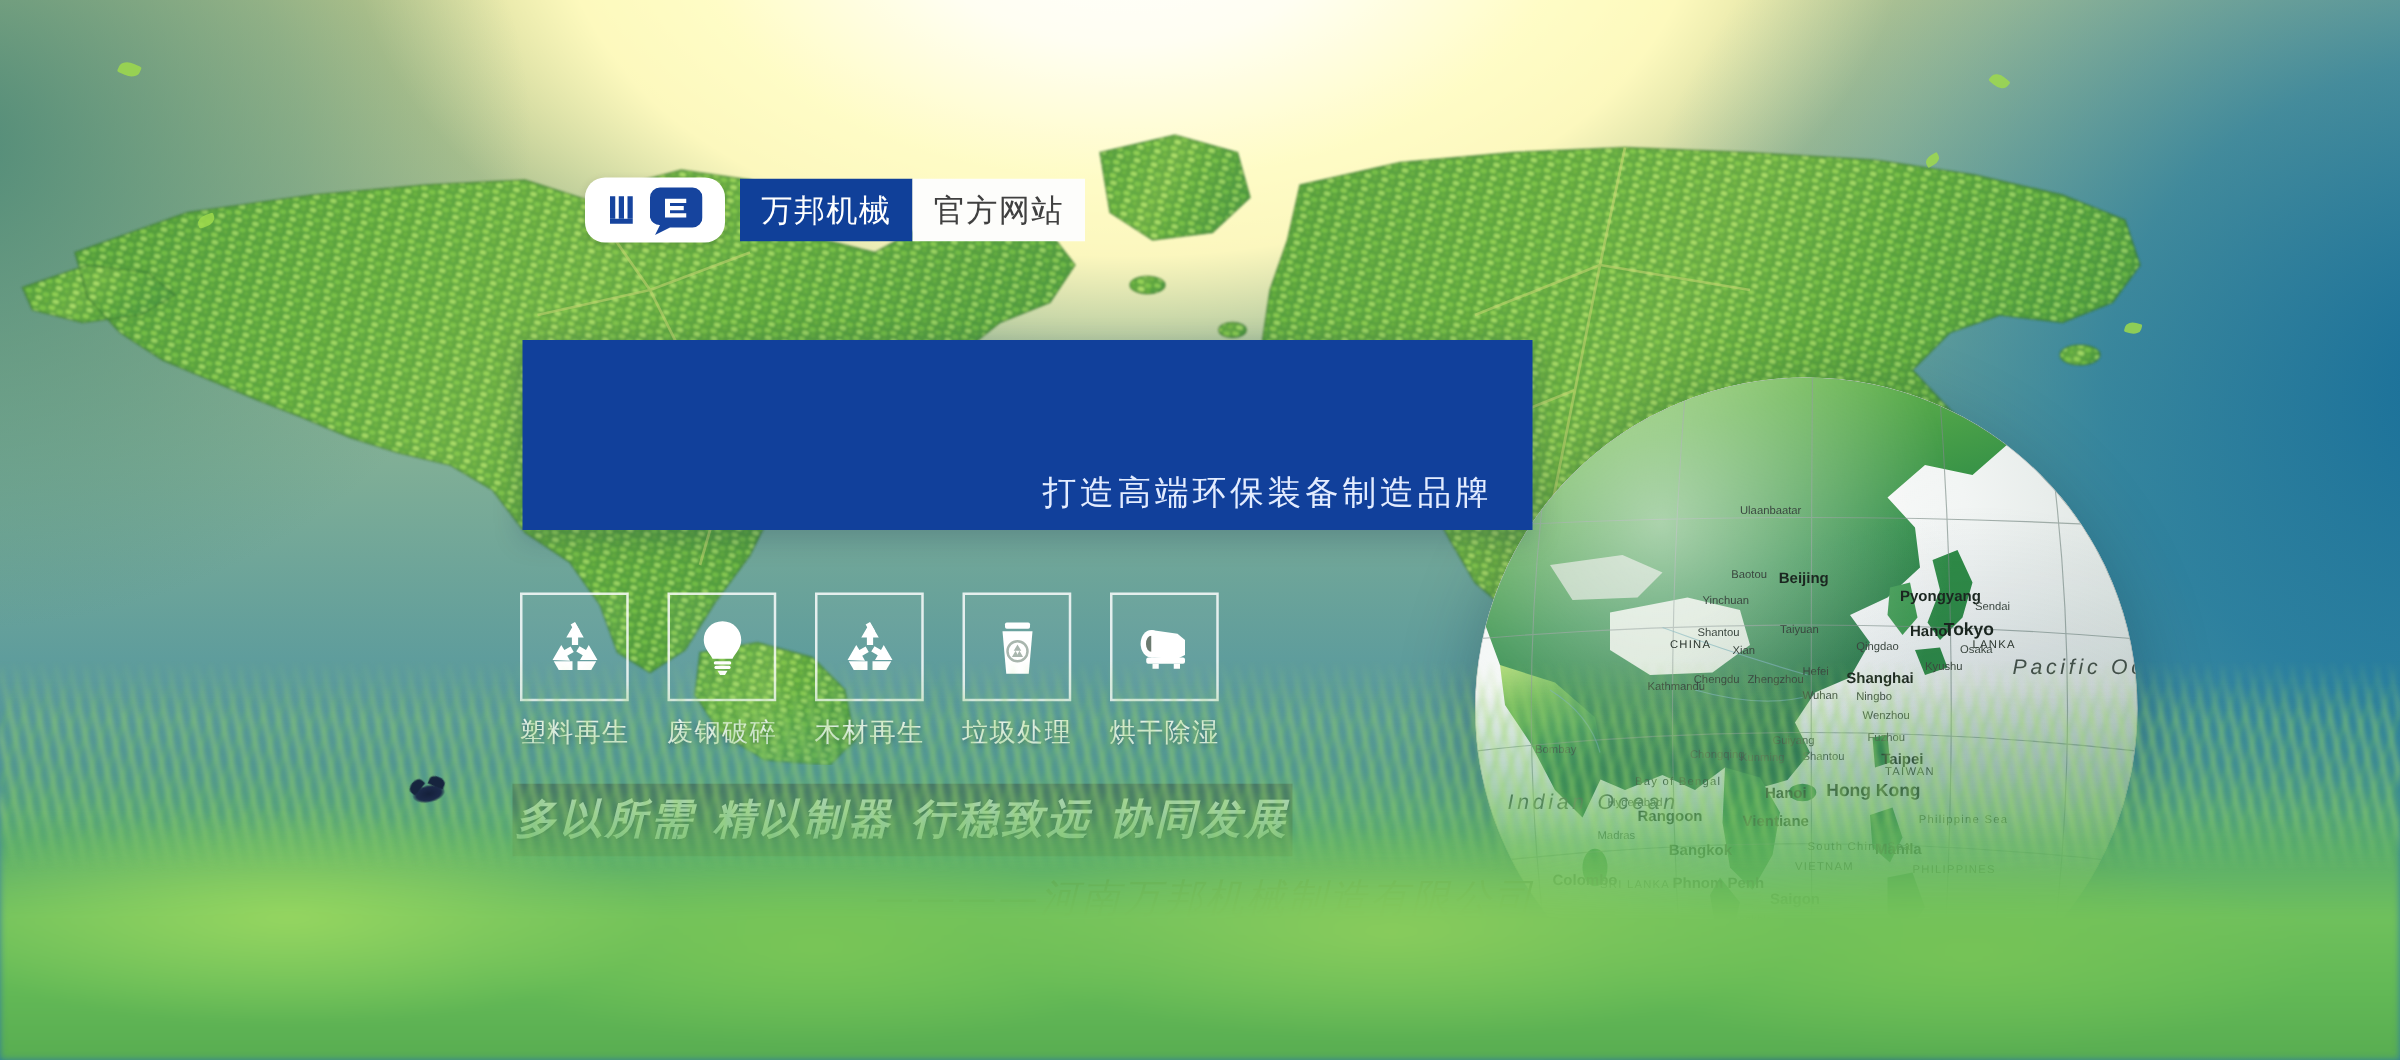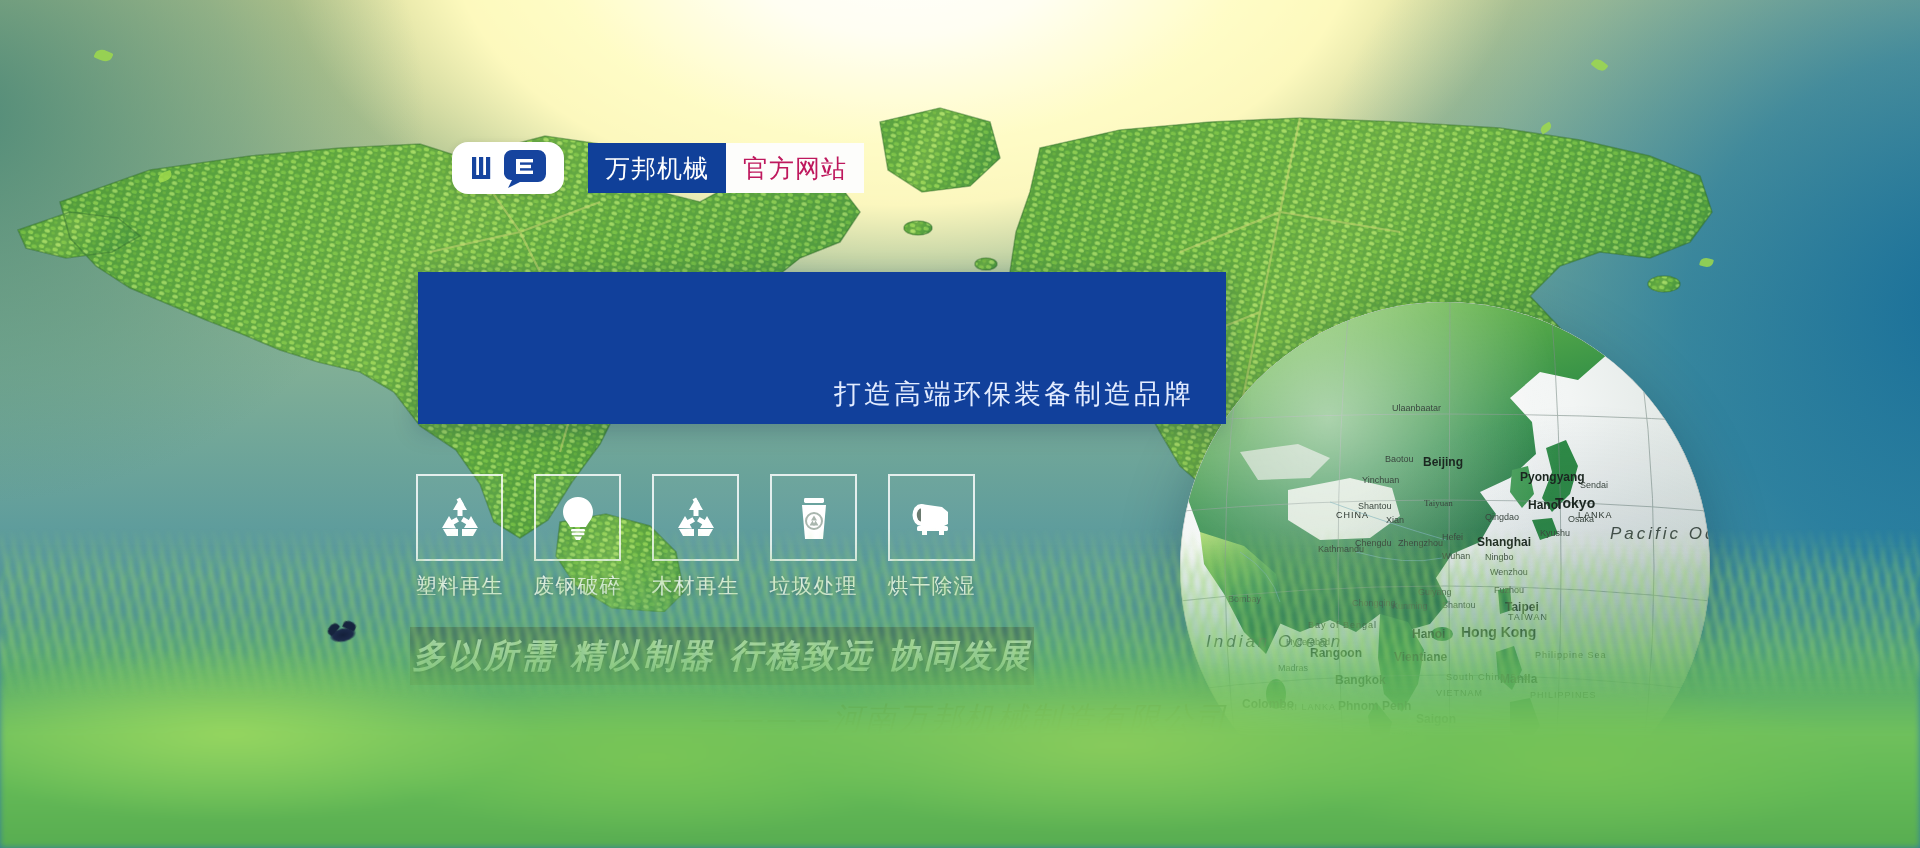--- a/index.html
+++ b/index.html
@@ -88,36 +88,36 @@
     font-size:17px;letter-spacing:3px;color:#404d48;font-style:italic;
   }
   .globe-shine{
     position:absolute;inset:0;border-radius:50%;pointer-events:none;
     background:
       radial-gradient(circle at 28% 22%, rgba(255,255,255,.55) 0%, rgba(255,255,255,0) 42%),
       radial-gradient(circle at 76% 80%, rgba(20,60,80,.30) 0%, rgba(20,60,80,0) 55%);
   }
 
   
-  .header{position:absolute;left:452px;top:142px;display:flex;align-items:center;gap:24px;}
+  .header{position:absolute;left:468px;top:142px;display:flex;align-items:center;gap:12px;}
   .logo{
     width:112px;height:52px;border-radius:16px;background:#ffffff;
     display:flex;align-items:center;justify-content:center;gap:4px;
     box-shadow:0 2px 8px rgba(0,0,0,.12);
   }
   .logo-w{width:30px;height:26px;display:block;}
   .logo-b{width:42px;height:40px;display:block;}
   .tabs{display:flex;align-items:stretch;height:50px;}
   .tab{
     display:flex;align-items:center;justify-content:center;
     padding:0 17px;font-size:25px;letter-spacing:1px;
     font-family:"DejaVu Sans","Liberation Sans",sans-serif;
   }
   .tab-primary{background:#104099;color:#ffffff;}
-  .tab-secondary{background:#fdfdfb;color:#be185d;}
+  .tab-secondary{background:#fdfdfb;color:#404040;}
 
   
   .title-panel{
     position:absolute;left:418px;top:272px;width:808px;height:152px;
     background:#11409b;
     box-shadow:0 6px 22px rgba(8,30,80,.25);
   }
   .title-main{
     position:absolute;left:34px;top:17px;
     font-size:60px;line-height:1.12;color:#eef4ff;letter-spacing:4px;
@@ -321,21 +321,21 @@
       </g>
     </svg>
     <div class="globe-shine"></div>
     <div id="globe-text">
         <div class="globe-label tiny" style="left: 212px; top: 101px;">Ulaanbaatar</div>
         <div class="globe-label mid" style="left: 243px; top: 153px;">Beijing</div>
         <div class="globe-label tiny" style="left: 205px; top: 152px;">Baotou</div>
         <div class="globe-label tiny" style="left: 182px; top: 173px;">Yinchuan</div>
         <div class="globe-label tiny" style="left: 178px; top: 199px;">Shantou</div>
         <div class="globe-label tiny" style="left: 206px; top: 213px;">Xian</div>
-        <div class="globe-label tiny" style="left: 244px; top: 196px; font-family: Liberation Serif, serif;">Taiyuan</div>
+        <div class="globe-label tiny" style="left: 244px; top: 196px;">Taiyuan</div>
         <div class="globe-label tiny" style="left: 175px; top: 236px;">Chengdu</div>
         <div class="globe-label tiny" style="left: 218px; top: 236px;">Zhengzhou</div>
         <div class="globe-label tiny" style="left: 262px; top: 230px;">Hefei</div>
         <div class="globe-label mid" style="left: 297px; top: 233px;">Shanghai</div>
         <div class="globe-label tiny" style="left: 262px; top: 249px;">Wuhan</div>
         <div class="globe-label tiny" style="left: 305px; top: 250px;">Ningbo</div>
         <div class="globe-label tiny" style="left: 310px; top: 265px;">Wenzhou</div>
         <div class="globe-label tiny" style="left: 314px; top: 283px;">Fuzhou</div>
         <div class="globe-label mid" style="left: 325px; top: 298px;">Taipei</div>
         <div class="globe-label tiny" style="left: 262px; top: 298px;">Shantou</div>

